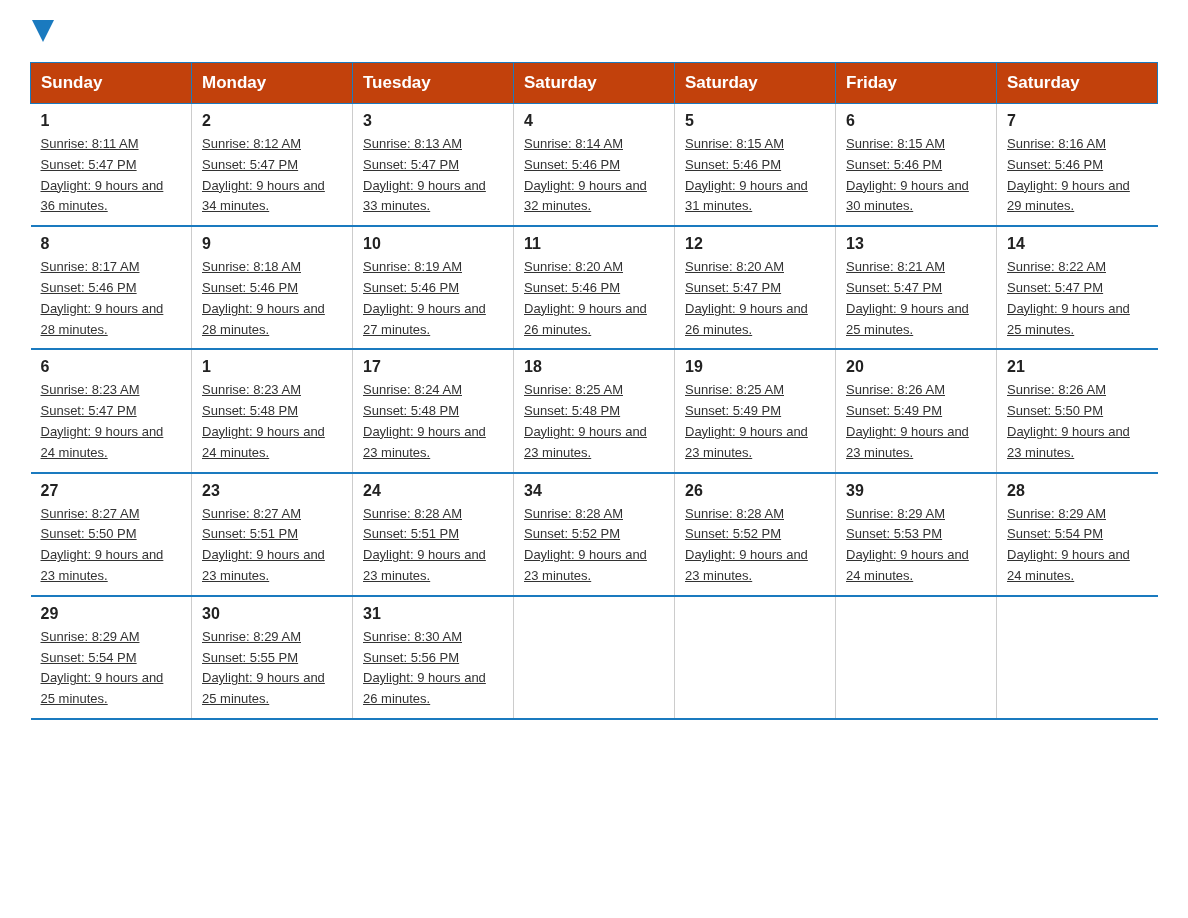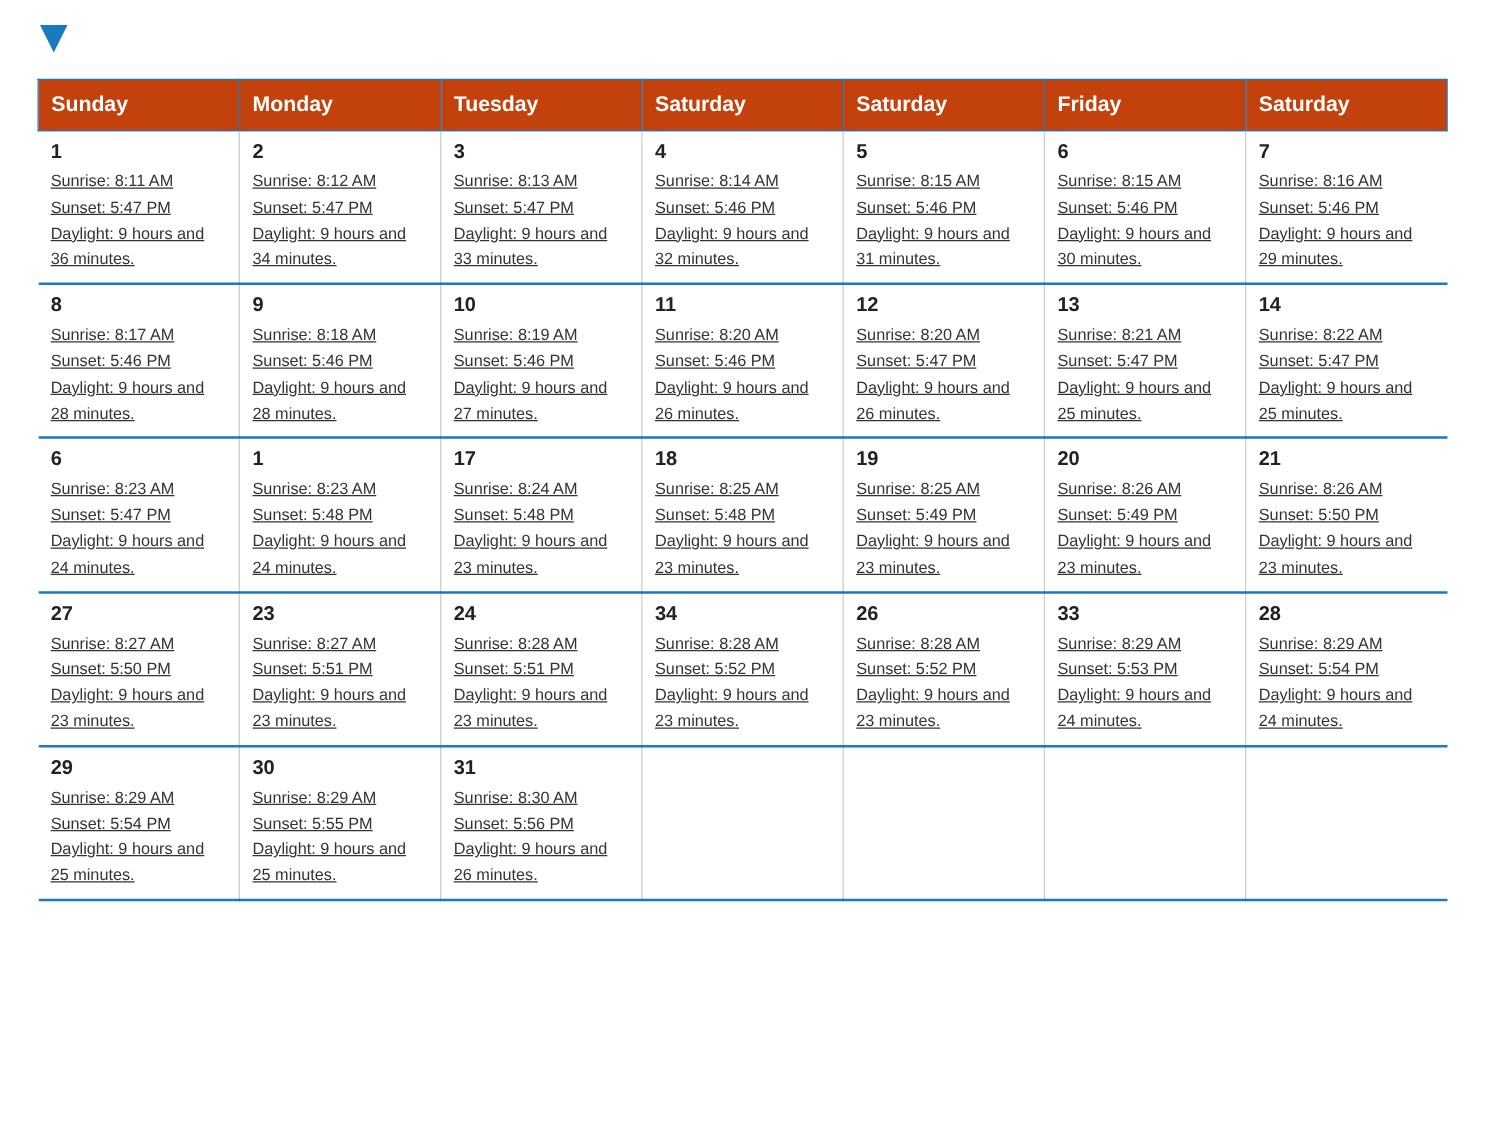--- a/index.html
+++ b/index.html
@@ -339,21 +339,21 @@
         </td>
         <td>
           <span class="day-num">26</span>
           <div class="day-info">
             Sunrise: 8:28 AM<br>
             Sunset: 5:52 PM<br>
             Daylight: 9 hours and 23 minutes.
           </div>
         </td>
         <td>
-          <span class="day-num">33</span>
+          <span class="day-num">39</span>
           <div class="day-info">
             Sunrise: 8:29 AM<br>
             Sunset: 5:53 PM<br>
             Daylight: 9 hours and 24 minutes.
           </div>
         </td>
         <td>
           <span class="day-num">28</span>
           <div class="day-info">
             Sunrise: 8:29 AM<br>

